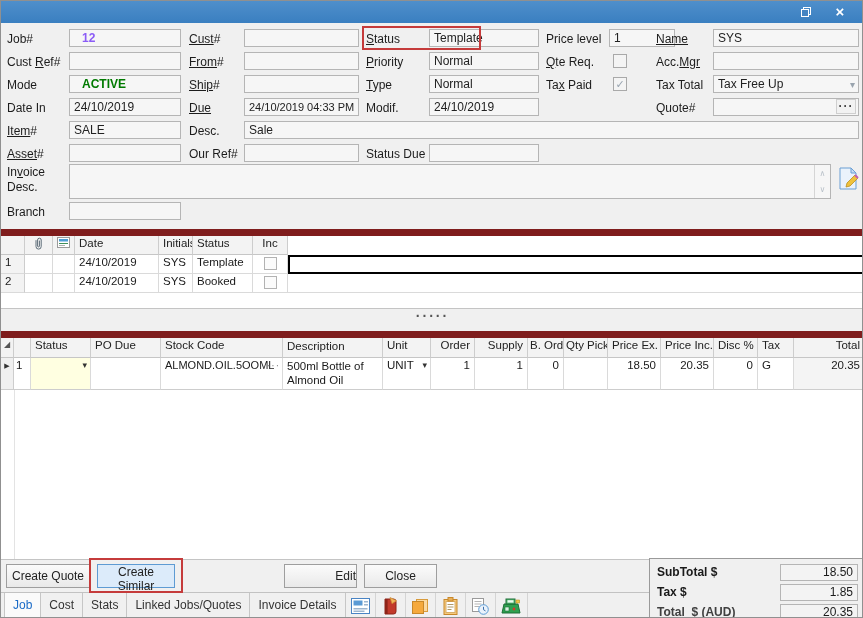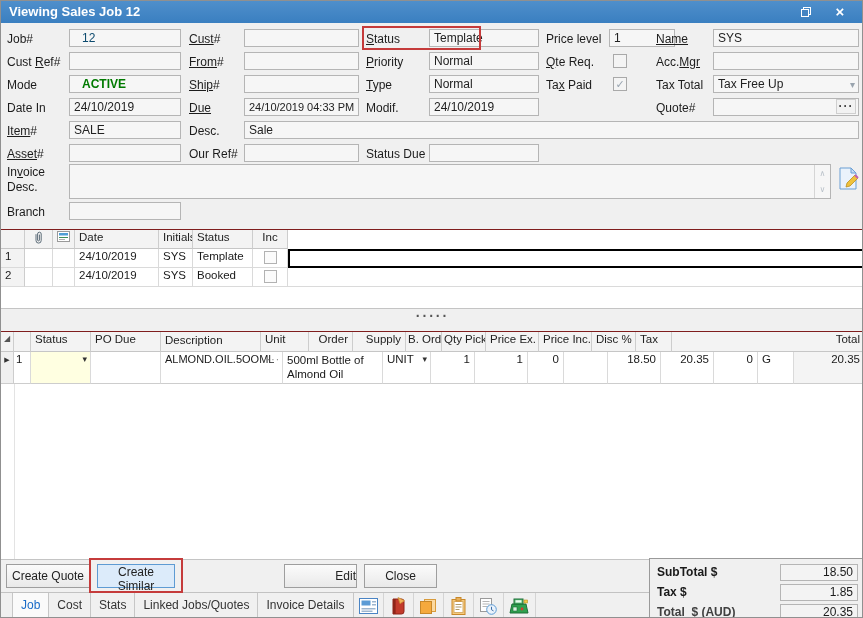--- a/index.html
+++ b/index.html
@@ -12,34 +12,34 @@
     background:linear-gradient(#4f8fcb,#3a7fc0);color:#fff;}
   .title-text{position:absolute;left:8px;top:0;line-height:22px;font-weight:bold;font-size:13px;}
   .win-btn{position:absolute;top:0;width:32px;height:22px;color:#fff;text-align:center;line-height:21px;cursor:default;}
   .win-btn svg{vertical-align:middle;}
 
   
   .lbl{position:absolute;white-space:nowrap;color:#1c1c1c;}
   .u{text-decoration:underline;}
   .fld{position:absolute;height:18px;background:#f6f6f6;border:1px solid #b5b5b5;
     line-height:16px;padding:0 4px;white-space:nowrap;overflow:hidden;color:#222;}
-  .fld .blue{color:#0c4a6e;font-weight:normal;}
+  .fld .blue{color:#8b5cf6;font-weight:bold;}
   .fld .green{color:#007a00;font-weight:bold;}
   .dd{position:absolute;right:3px;top:1px;color:#9aa4ae;font-size:10px;}
   .dots-btn{position:absolute;right:2px;top:0;width:20px;height:15px;background:#f2f2f2;border:1px solid #cfcfcf;
     text-align:center;line-height:12px;font-weight:bold;color:#444;letter-spacing:1px;}
   .cb{position:absolute;width:14px;height:14px;background:#f4f4f4;border:1px solid #a9a9a9;
     text-align:center;line-height:12px;font-size:11px;color:#98a4b0;}
   .memo{position:absolute;left:68px;top:163px;width:762px;height:35px;background:#f6f6f6;border:1px solid #b5b5b5;}
   .memo .spin{position:absolute;right:0;top:0;width:16px;height:33px;border-left:1px solid #d5d5d5;
     display:flex;flex-direction:column;align-items:center;justify-content:space-around;color:#b9c1c9;font-size:8px;}
   .hl{position:absolute;border:2px solid #c53b3b;pointer-events:none;z-index:40;}
 
   
-  .grid{position:absolute;left:0;background:#fff;border-top:1px solid #7f1d1d;border-bottom:1px solid #c4c4c4;width:863px;}
+  .grid{position:absolute;left:0;background:#fff;border-top:7px solid #7f1d1d;border-bottom:1px solid #c4c4c4;width:863px;}
   .grow{display:flex;font-size:11.5px;}
   .gc{border-right:1px solid #dadada;border-bottom:1px solid #dadada;padding:1px 4px;overflow:hidden;white-space:nowrap;}
   .ghead .gc{background:#f3f3f3;border-right:1px solid #cdcdcd;border-bottom:1px solid #c6c6c6;color:#222;}
   .gnum{background:#f3f3f3;border-right:1px solid #cdcdcd;text-align:left;}
   .c-num{width:24px;}.c-clip{width:28px;text-align:center;}.c-note{width:22px;text-align:center;}
   .c-date{width:84px;}.c-init{width:34px;}.c-stat{width:60px;}.c-inc{width:35px;text-align:center;}.c-com{flex:1;}
   .focused{border:2px solid #000 !important;padding:0 2px;}
   .mini-cb{display:inline-block;width:13px;height:13px;border:1px solid #b2b2b2;background:#fbfbfb;margin-top:1px;}
   .hrow{height:19px;}
 
@@ -56,21 +56,21 @@
   .cell-dd{position:absolute;right:3px;top:2px;color:#333;font-size:9px;}
   .cell-dots{position:absolute;right:2px;top:2px;color:#888;font-size:10px;letter-spacing:1px;}
   .splitter{position:absolute;left:0;top:308px;width:863px;height:22px;text-align:center;color:#555;
     font-size:14px;letter-spacing:2px;line-height:14px;font-weight:bold;}
 
   
   .btn{position:absolute;height:24px;background:linear-gradient(#fbfbfb,#e9e9e9);border:1px solid #9e9e9e;
     font-family:"Liberation Sans",sans-serif;font-size:12px;color:#222;text-align:center;padding:0;}
   .btn.primary{background:#dcebfa;border:1px solid #5e9bd3;}
   .tabbar{position:absolute;left:0;top:591px;width:648px;height:27px;background:#f0f0f0;border-top:1px solid #c2c2c2;
-    display:flex;align-items:stretch;padding-left:11px;}
+    display:flex;align-items:stretch;padding-left:3px;}
   .tab{padding:0 8px;line-height:25px;border-right:1px solid #c6c6c6;color:#333;}
   .tab.first{border-left:1px solid #c6c6c6;}
   .tab.active{color:#1a6bc7;background:#fafafa;}
   .tbicon{width:30px;border-right:1px solid #d4d4d4;display:flex;align-items:center;justify-content:center;}
   .tbicon:first-of-type{border-left:1px solid #d4d4d4;}
 
   .totals{position:absolute;left:648px;top:557px;width:215px;height:61px;background:#f0f0f0;
     border-left:1px solid #9a9a9a;border-top:1px solid #9a9a9a;}
   .trow{position:absolute;left:0;width:100%;height:20px;}
   .tlbl{position:absolute;left:7px;top:2px;font-weight:bold;color:#1a1a1a;white-space:nowrap;}
@@ -78,21 +78,20 @@
   .tfld{position:absolute;left:130px;top:1px;width:78px;height:17px;background:#f3f3f3;border:1px solid #b5b5b5;
     text-align:right;padding:0 4px;line-height:15px;}
   .vline{position:absolute;width:1px;background:#e3e3e3;}
 </style>
 </head>
 <body>
 
 <div class="window">
 
   <div class="titlebar">
-    <span class="title-text">Viewing Sales Job 12</span>
     <span class="win-btn" style="right:40px;">
       <svg width="12" height="12" viewBox="0 0 12 12">
           <rect x="3.5" y="1.5" width="7" height="7" fill="none" stroke="#fff"></rect>
           <rect x="1.5" y="3.5" width="7" height="7" fill="#4484c2" stroke="#fff"></rect>
         </svg>
     </span>
     <span class="win-btn" style="right:6px;font-size:15px;font-weight:bold;">×</span>
   </div>
 
   <div class="lbl" style="left:6px;top:31px;">Job#</div>
@@ -212,20 +211,21 @@
   </div>
 
   <div class="splitter"><span>·····</span></div>
 
   <div class="grid" style="top:330px;height:229px;">
     <div class="grow ghead" style="height:20px;">
       <div class="gc s-mark" style="font-size:8px;color:#555;padding-top:2px;">◢</div>
       <div class="gc s-num"></div>
       <div class="gc s-status">Status</div>
       <div class="gc s-podue">PO Due</div>
+      <div class="gc s-code">Stock Code</div>
       <div class="gc s-desc" style="white-space:nowrap;">Description</div>
       <div class="gc s-unit">Unit</div>
       <div class="gc s-order">Order</div>
       <div class="gc s-supply">Supply</div>
       <div class="gc s-bord" style="padding:1px 2px;">B. Ord</div>
       <div class="gc s-qty" style="padding:1px 2px;">Qty Pick</div>
       <div class="gc s-pex">Price Ex.</div>
       <div class="gc s-pinc">Price Inc.</div>
       <div class="gc s-disc">Disc %</div>
       <div class="gc s-tax">Tax</div>

